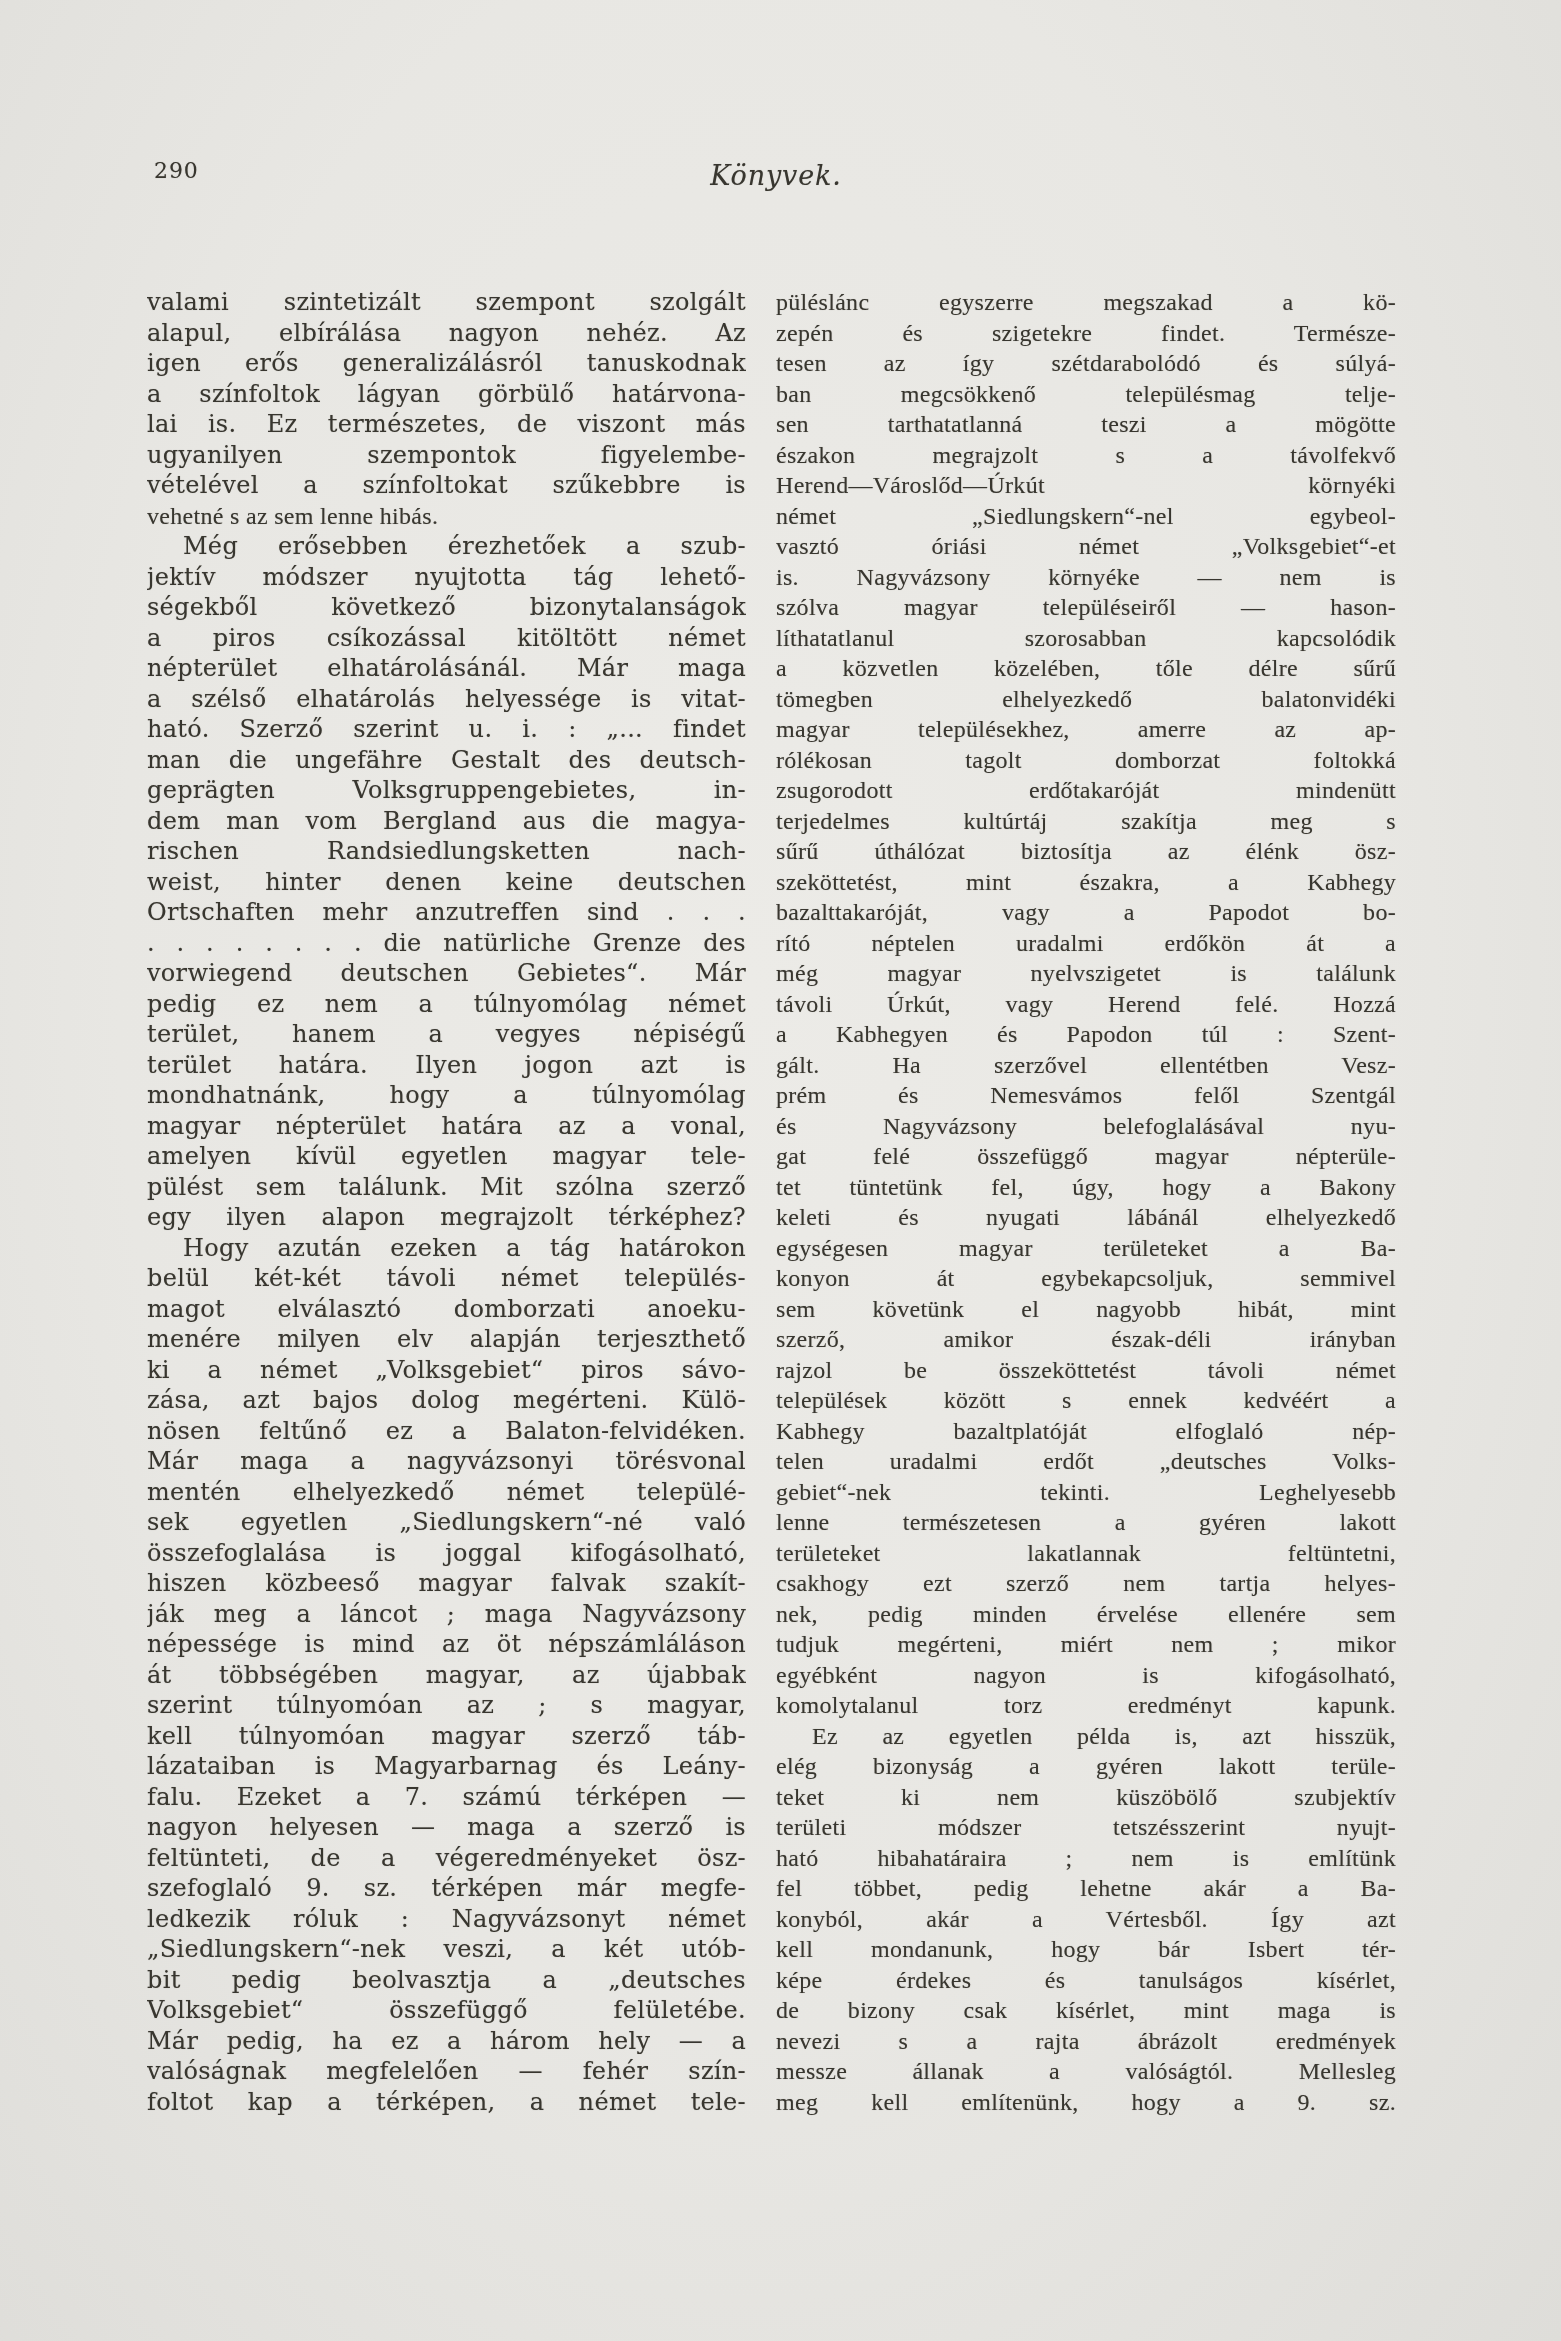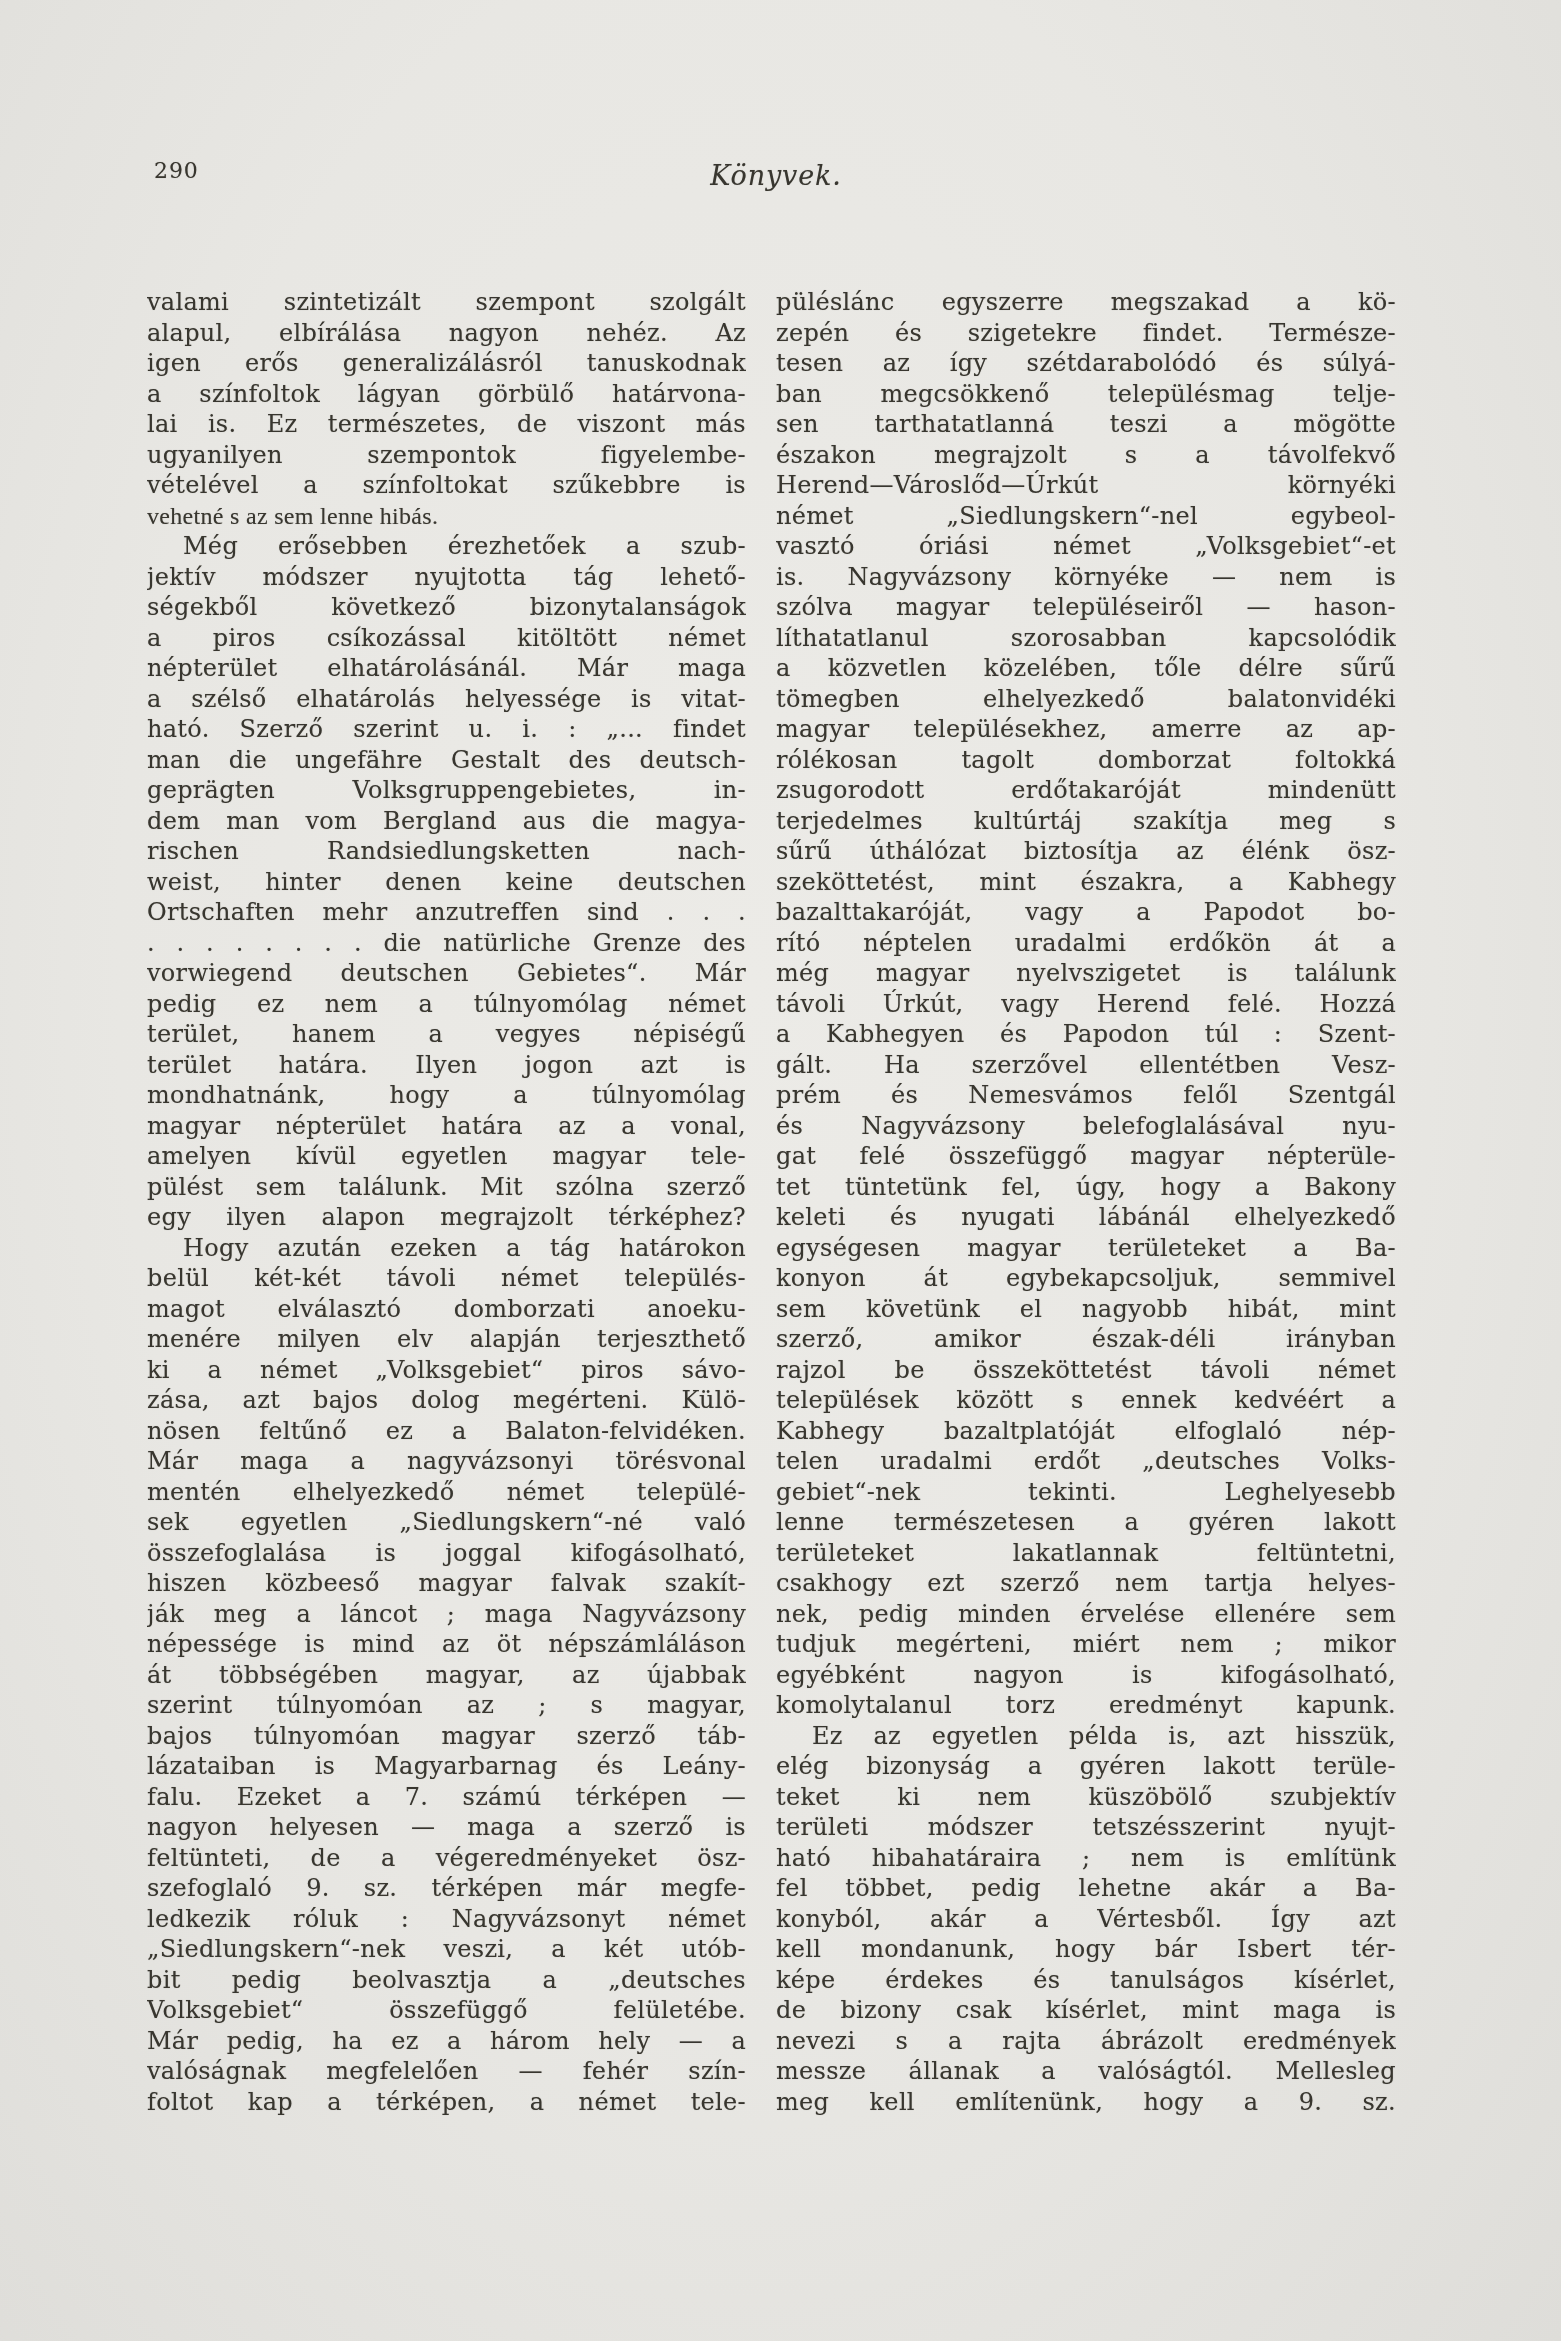--- a/index.html
+++ b/index.html
@@ -46,21 +46,21 @@
   .columns {
     position: absolute;
     top: 287px;
     left: 147px;
     width: 1258px;
     display: flex;
     gap: 30px;
   }
   .column { display: block; }
   .column.left  { width: 599px; }
-  .column.right { width: 620px; }
+  .column.right { width: 620px; font-family: Liberation Serif, serif; }
   .line {
     font-size: 24px;
     line-height: 30.5px;
     height: 30.5px;
     text-align: justify;
     text-align-last: justify;
     white-space: normal;
     letter-spacing: 0.3px;
     text-shadow: 0 0 0.9px rgba(56,54,47,0.35);
     overflow: hidden;
@@ -119,21 +119,21 @@
         <div class="line">nösen feltűnő ez a Balaton-felvidéken.</div>
         <div class="line">Már maga a nagyvázsonyi törésvonal</div>
         <div class="line">mentén elhelyezkedő német települé-</div>
         <div class="line">sek egyetlen „Siedlungskern“-né való</div>
         <div class="line">összefoglalása is joggal kifogásolható,</div>
         <div class="line">hiszen közbeeső magyar falvak szakít-</div>
         <div class="line">ják meg a láncot ; maga Nagyvázsony</div>
         <div class="line">népessége is mind az öt népszámláláson</div>
         <div class="line">át többségében magyar, az újabbak</div>
         <div class="line">szerint túlnyomóan az ; s magyar,</div>
-        <div class="line">bajos túlnyomóan magyar szerző táb-</div>
+        <div class="line">kell túlnyomóan magyar szerző táb-</div>
         <div class="line">lázataiban is Magyarbarnag és Leány-</div>
         <div class="line">falu. Ezeket a 7. számú térképen —</div>
         <div class="line">nagyon helyesen — maga a szerző is</div>
         <div class="line">feltünteti, de a végeredményeket ösz-</div>
         <div class="line">szefoglaló 9. sz. térképen már megfe-</div>
         <div class="line">ledkezik róluk : Nagyvázsonyt német</div>
         <div class="line">„Siedlungskern“-nek veszi, a két utób-</div>
         <div class="line">bit pedig beolvasztja a „deutsches</div>
         <div class="line">Volksgebiet“ összefüggő felületébe.</div>
         <div class="line">Már pedig, ha ez a három hely — a</div>

